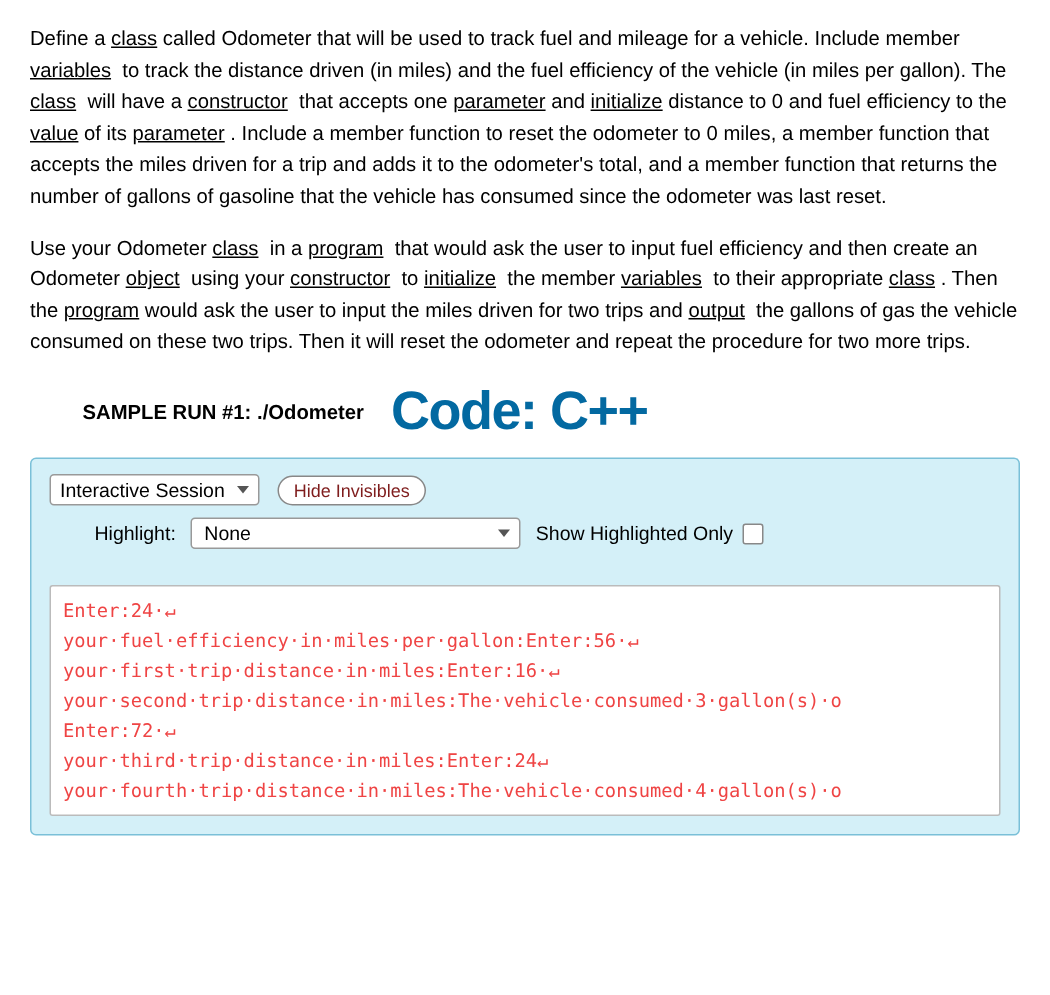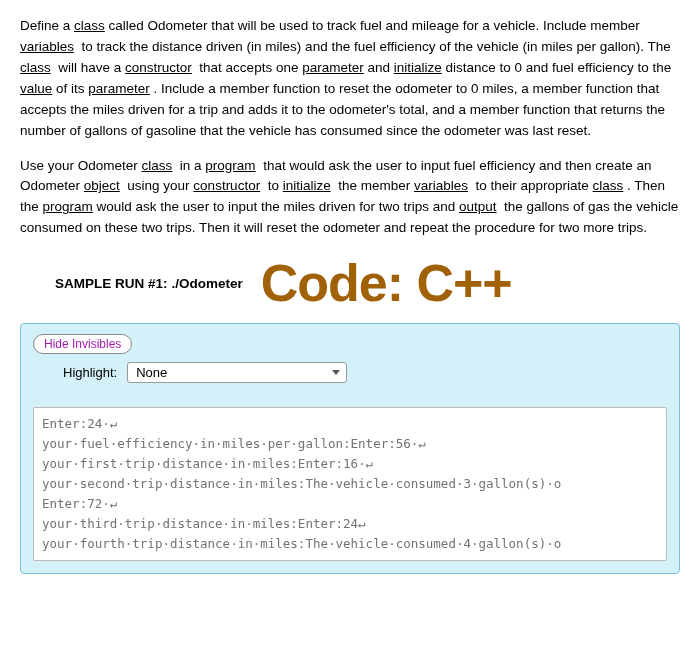--- a/index.html
+++ b/index.html
@@ -26,23 +26,23 @@
       margin-bottom: 10px;
       gap: 18px;
       margin-left: 35px;
     }
     .sample-run-label {
       font-weight: bold;
       font-size: 13.5px;
       white-space: nowrap;
     }
     .code-cpp {
-      font-size: 52px;
+      font-size: 36px;
       font-weight: bold;
-      color: #a16207;
+      color: #0369a1;
       letter-spacing: -1px;
       font-family: Arial, sans-serif;
     }
     .interactive-container {
       background: #d4f0f8;
       border: 1.5px solid #7ac0d8;
       border-radius: 4px;
       padding: 10px 12px 12px 12px;
     }
     .toolbar-row {
@@ -70,21 +70,21 @@
       border-top: 5px solid #555;
       margin-left: 2px;
     }
     .hide-invisibles-btn {
       border: 1.5px solid #888;
       border-radius: 12px;
       background: #fff;
       padding: 2px 10px;
       font-size: 12px;
       cursor: pointer;
-      color: #a21caf;
+      color: #7f1d1d;
     }
     .highlight-row {
       display: flex;
       align-items: center;
       gap: 10px;
       margin-bottom: 24px;
       padding-left: 30px;
     }
     .highlight-label {
       font-size: 13px;
@@ -127,21 +127,21 @@
       display: inline-block;
     }
     .session-content {
       background: #fff;
       border: 1px solid #bbb;
       border-radius: 2px;
       padding: 6px 8px;
       font-family: monospace;
       font-size: 12.5px;
       line-height: 1.6;
-      color: #737373;
+      color: #ef4444;
       white-space: pre-wrap;
       word-break: break-all;
     }
   </style>
 </head>
 <body>
 
 <div>
   <p class="description">
     Define a <u>class</u> called Odometer that will be used to track fuel and mileage
@@ -167,27 +167,35 @@
 <div class="sample-run-area">
   <div>
     <span class="sample-run-label">SAMPLE RUN #1:</span>
     <span class="sample-run-label mono">./Odometer</span>
   </div>
   <div class="code-cpp">Code: C++</div>
 </div>
 
 <div class="interactive-container">
   <div class="toolbar-row">
+    <div class="session-dropdown">
+      <span>Interactive Session</span>
+      <div class="arrow"></div>
+    </div>
     <button class="hide-invisibles-btn">Hide Invisibles</button>
   </div>
   <div class="highlight-row">
     <span class="highlight-label">Highlight:</span>
     <div class="highlight-select-wrapper">
       <span class="select-text">None</span>
       <div class="arrow-down"></div>
+    </div>
+    <div class="show-highlighted-label">
+      <span>Show Highlighted Only</span>
+      <div class="checkbox-box"></div>
     </div>
   </div>
   <div class="session-content">Enter:24·↵
 your·fuel·efficiency·in·miles·per·gallon:Enter:56·↵
 your·first·trip·distance·in·miles:Enter:16·↵
 your·second·trip·distance·in·miles:The·vehicle·consumed·3·gallon(s)·o
 Enter:72·↵
 your·third·trip·distance·in·miles:Enter:24↵
 your·fourth·trip·distance·in·miles:The·vehicle·consumed·4·gallon(s)·o</div>
 </div>

